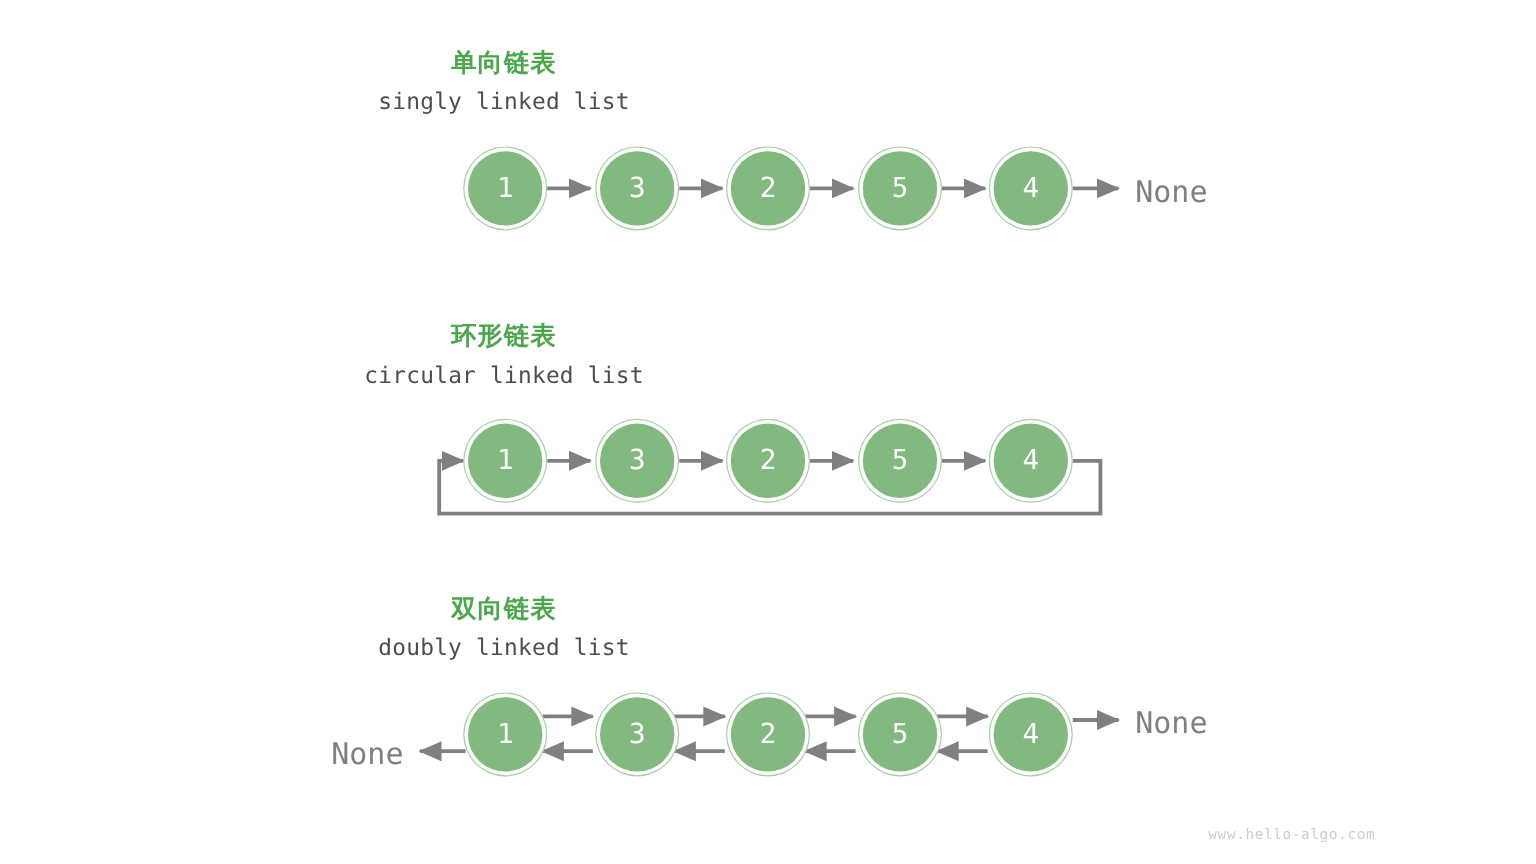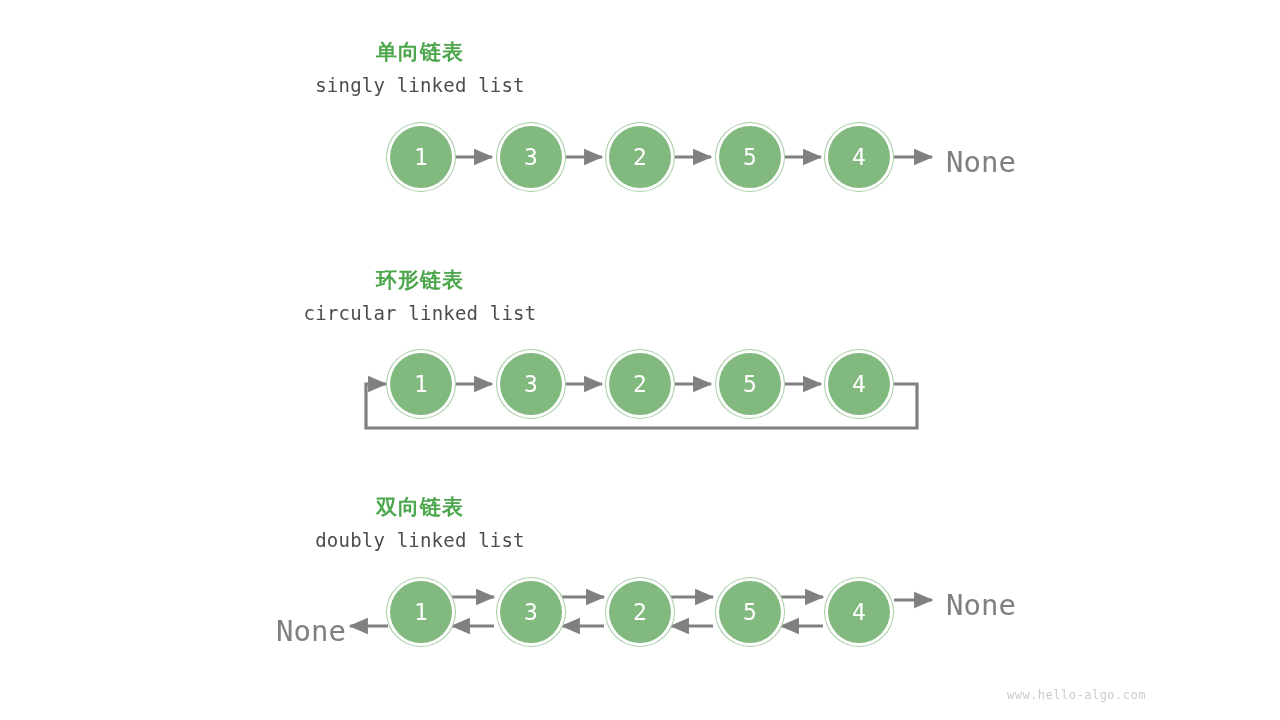--- a/index.html
+++ b/index.html
@@ -58,21 +58,21 @@
     justify-content: center;
     color: #ffffff;
     font-size: 23px;
     font-family: "DejaVu Sans Mono", "Liberation Mono", monospace;
     box-sizing: border-box;
   }
 
   .none-label {
     position: absolute;
     color: #808080;
-    font-size: 29px;
+    font-size: 25px;
     font-family: "DejaVu Sans Mono", "Liberation Mono", monospace;
     white-space: nowrap;
   }
 
   .watermark {
     position: absolute;
     right: 28px;
     bottom: 18px;
     color: #cccccc;
     font-size: 12px;

